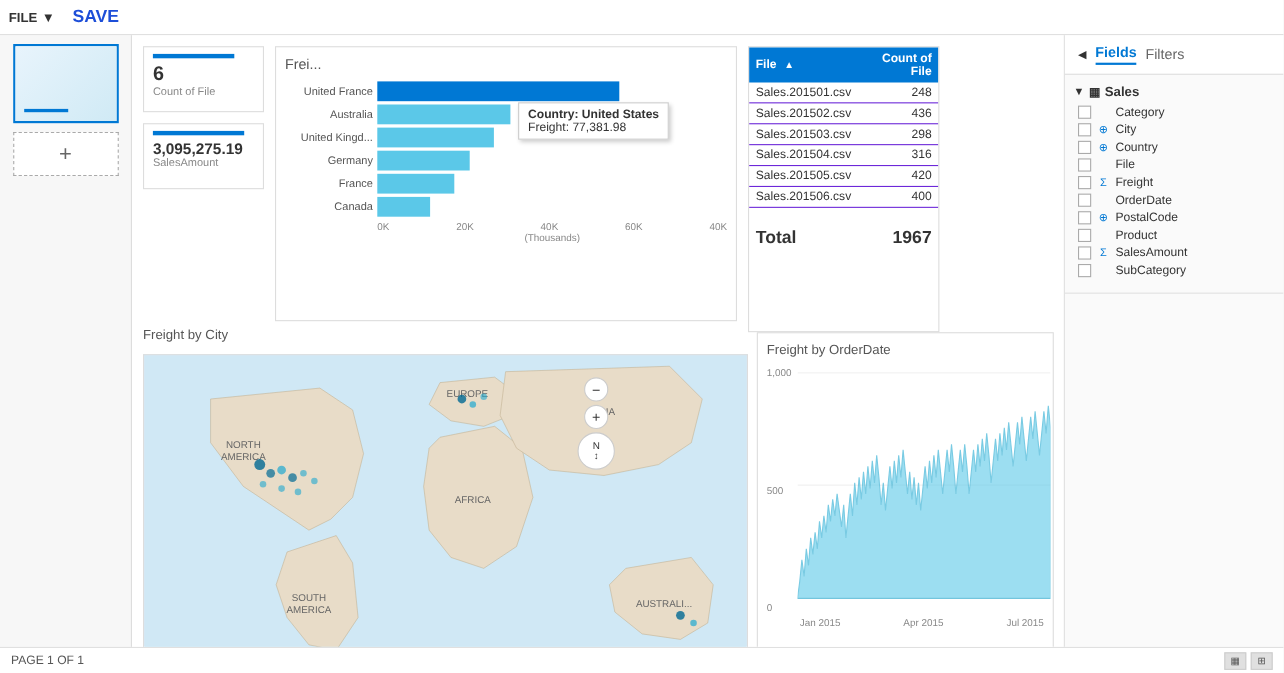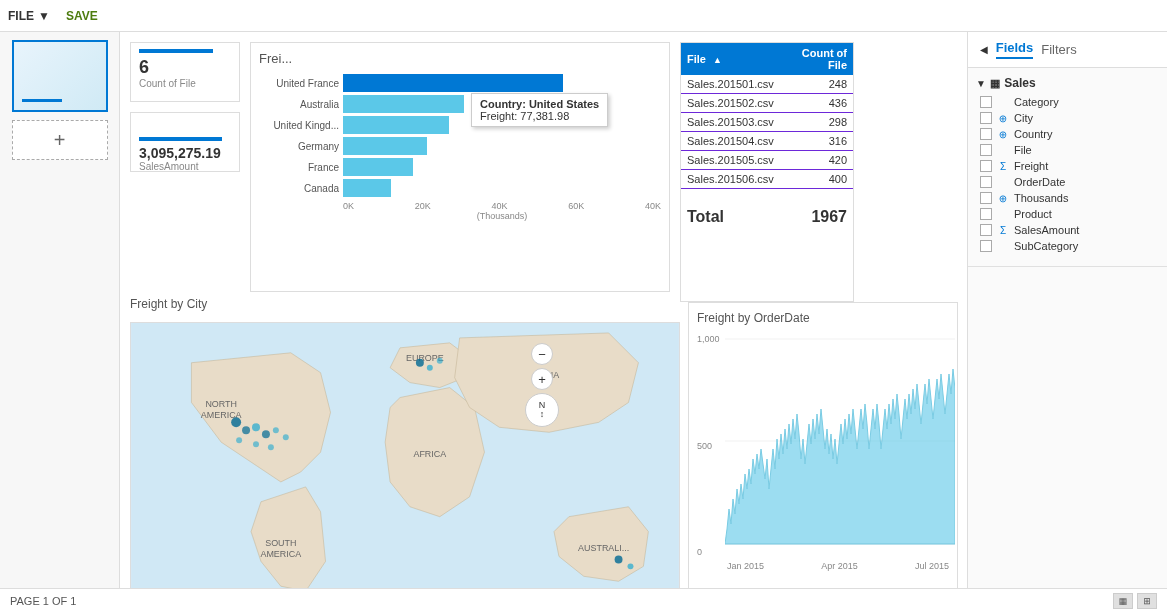--- a/index.html
+++ b/index.html
@@ -1,40 +1,40 @@
 <!DOCTYPE html>
 <html><head>
   <meta charset="utf-8">
   <style>
     * { box-sizing: border-box; margin: 0; padding: 0; }
     body { font-family: 'Segoe UI', Arial, sans-serif; font-size: 12px; background: #f0f0f0; color: #333; width: 1167px; height: 612px; overflow: hidden; }
 
     
     .topbar { background: #fff; border-bottom: 1px solid #ddd; height: 32px; display: flex; align-items: center; padding: 0 8px; gap: 16px; }
     .topbar-file { display: flex; align-items: center; gap: 4px; cursor: pointer; font-size: 12px; font-weight: 600; color: #333; }
-    .topbar-save { font-size: 12px; font-weight: 600; color: #4d7c0f; cursor: pointer; }
+    .topbar-save { font-size: 16px; font-weight: 600; color: #1d4ed8; cursor: pointer; }
 
     
     .main-layout { display: flex; height: calc(612px - 32px - 24px); }
 
     
     .thumb-panel { width: 120px; background: #f7f7f7; border-right: 1px solid #ddd; display: flex; flex-direction: column; align-items: center; padding: 8px 4px; gap: 8px; }
     .thumb-page { width: 96px; height: 72px; border: 2px solid #0078d4; background: #fff; position: relative; overflow: hidden; cursor: pointer; }
     .thumb-add { width: 96px; height: 40px; border: 1px dashed #aaa; background: #fff; display: flex; align-items: center; justify-content: center; cursor: pointer; color: #666; font-size: 20px; }
 
     
     .canvas { flex: 1; background: #fff; position: relative; overflow: hidden; padding: 10px; }
 
     
     .kpi-count { position: absolute; top: 10px; left: 10px; width: 110px; height: 60px; background: #fff; border: 1px solid #ddd; padding: 6px 8px; }
     .kpi-count .kpi-bar { height: 4px; background: #0078d4; width: 80%; margin-bottom: 4px; }
     .kpi-count .kpi-value { font-size: 18px; font-weight: 600; color: #333; }
     .kpi-count .kpi-label { font-size: 10px; color: #888; }
 
-    .kpi-sales { position: absolute; top: 80px; left: 10px; width: 110px; height: 60px; background: #fff; border: 1px solid #ddd; padding: 24px 8px; }
+    .kpi-sales { position: absolute; top: 80px; left: 10px; width: 110px; height: 60px; background: #fff; border: 1px solid #ddd; padding: 6px 8px; }
     .kpi-sales .kpi-bar { height: 4px; background: #0078d4; width: 90%; margin-bottom: 4px; }
     .kpi-sales .kpi-value { font-size: 14px; font-weight: 600; color: #333; }
     .kpi-sales .kpi-label { font-size: 10px; color: #888; }
 
     
     .bar-chart { position: absolute; top: 10px; left: 130px; width: 420px; height: 250px; background: #fff; border: 1px solid #ddd; padding: 8px; }
     .bar-chart-title { font-size: 13px; color: #555; margin-bottom: 8px; }
 
     
     .tooltip-box { position: absolute; top: 14px; left: 220px; background: #fff; border: 1px solid #ccc; padding: 4px 8px; font-size: 11px; z-index: 100; box-shadow: 2px 2px 4px rgba(0,0,0,0.2); margin-top: 36px; }
@@ -369,21 +369,21 @@
     <span>Freight</span>
   </div>
           <div class="field-item">
     <div class="field-checkbox"></div>
     <span class="field-icon"></span>
     <span>OrderDate</span>
   </div>
           <div class="field-item">
     <div class="field-checkbox"></div>
     <span class="field-icon">⊕</span>
-    <span>Thousands</span>
+    <span>PostalCode</span>
   </div>
           <div class="field-item">
     <div class="field-checkbox"></div>
     <span class="field-icon"></span>
     <span>Product</span>
   </div>
           <div class="field-item">
     <div class="field-checkbox"></div>
     <span class="field-icon field-sigma">Σ</span>
     <span>SalesAmount</span>

